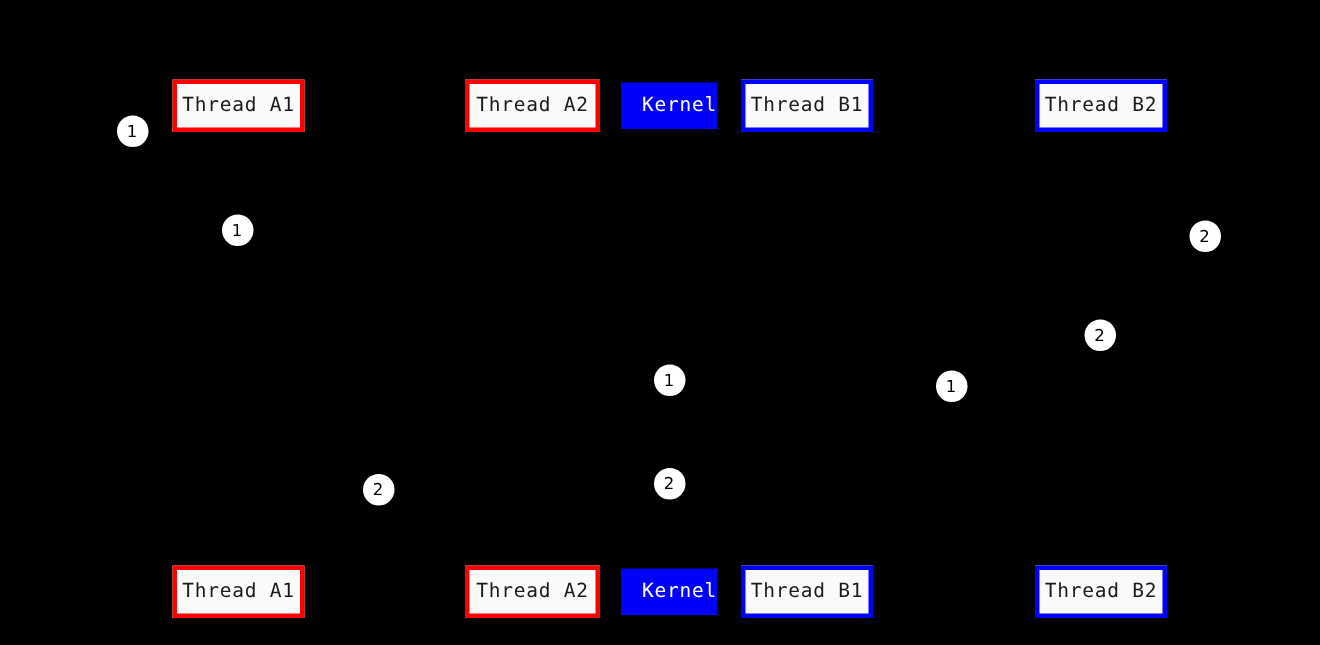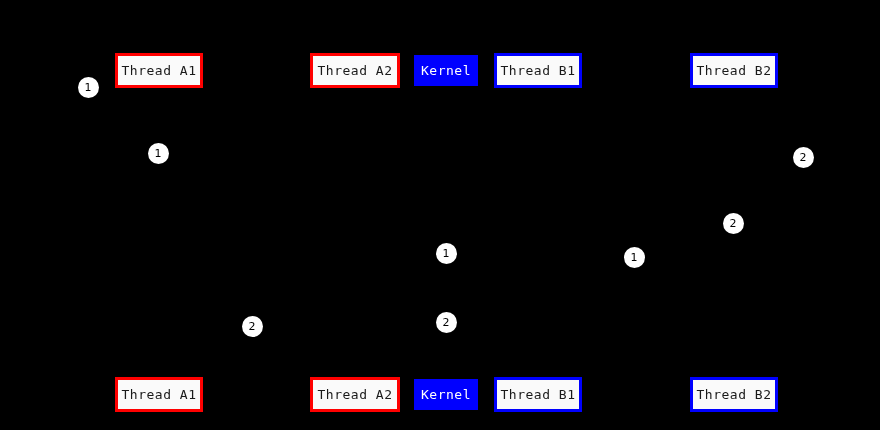--- a/index.html
+++ b/index.html
@@ -42,20 +42,21 @@
     text-align: center;
   }
   .lifeline-box.blue {
     border: 3px solid #0000ff;
     align-items: center;
   }
   .lifeline-box.solid-blue {
     background: #0000ff;
     color: #ffffff;
     border: 0 solid #0000ff;
+    justify-content: flex-end;
   }
   
   .lifeline-stroke {
     position: absolute;
     width: 1px;
     background: #000000;
   }
   
   .msg-line {
     position: absolute;

